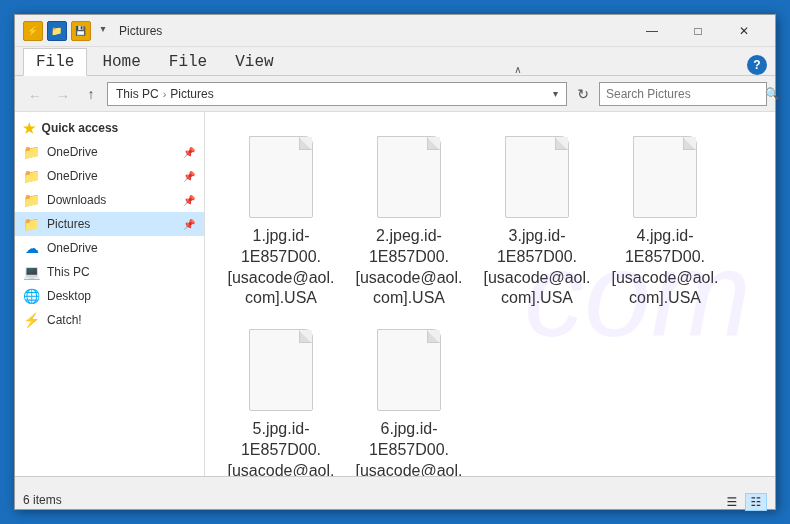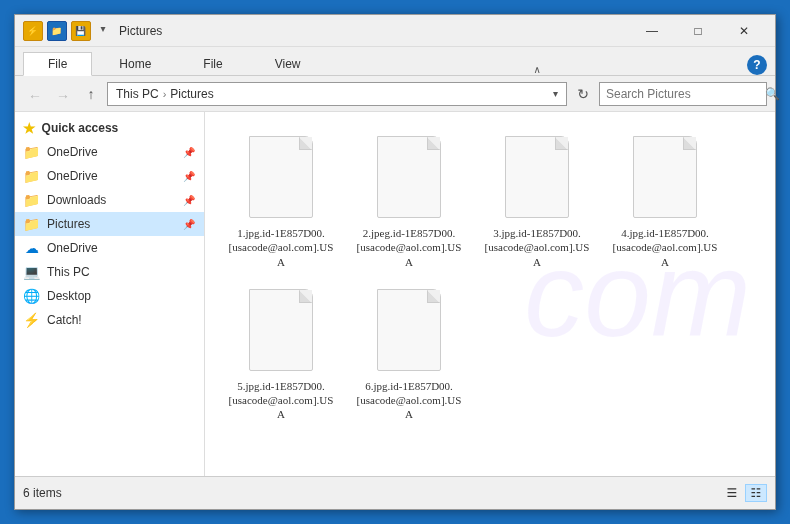--- a/index.html
+++ b/index.html
@@ -87,27 +87,28 @@
       background: #f0f0f0;
       border-bottom: 1px solid #ccc;
     }
     .ribbon-tabs {
       display: flex;
       padding: 0 8px;
       align-items: flex-end;
       height: 28px;
     }
     .ribbon-tab {
-      padding: 4px 24px;
-      font-size: 12px;
+      padding: 4px 12px;
+      font-size: 16px;
       color: #333;
       cursor: pointer;
       border: 1px solid transparent;
       border-bottom: none;
       margin-right: 2px;
+      font-family: Liberation Mono, monospace;
     }
     .ribbon-tab.active {
       background: #fff;
       border-color: #ccc;
       border-bottom: 1px solid #fff;
       margin-bottom: -1px;
     }
     .ribbon-help {
       margin-left: auto;
       width: 20px;
@@ -327,35 +328,34 @@
       top: 0;
       right: 0;
       width: 12px;
       height: 12px;
       background: #f0f0f0;
       clip-path: polygon(0 0, 100% 0, 100% 100%);
       border-bottom: 1px solid #ccc;
       border-left: 1px solid #ccc;
     }
     .file-name {
-      font-size: 11px;
+      font-size: 16px;
       color: #333;
       text-align: center;
       word-break: break-word;
       line-height: 1.3;
       max-width: 110px;
-      font-family: Liberation Serif, serif;
     }
     
     .status-bar {
       height: 24px;
       background: #f0f0f0;
       border-top: 1px solid #ccc;
       display: flex;
-      align-items: center;
+      align-items: flex-start;
       padding: 16px 8px;
       font-size: 12px;
       color: #333;
     }
     .status-bar-right {
       margin-left: auto;
       display: flex;
       gap: 2px;
     }
     .view-btn {

